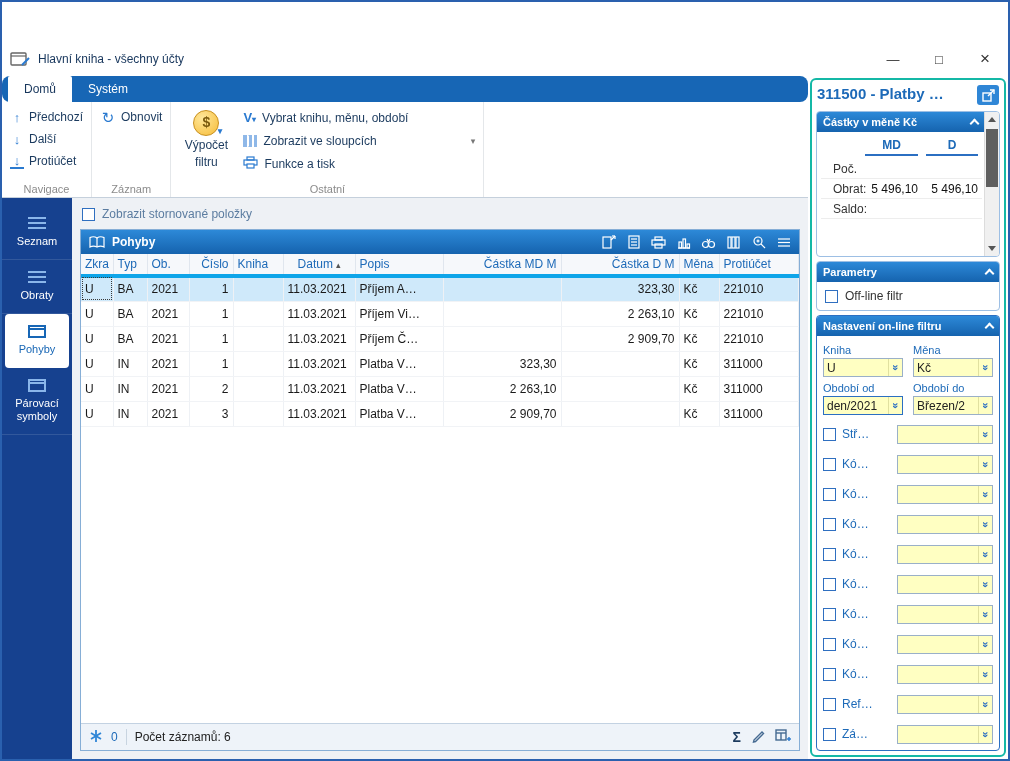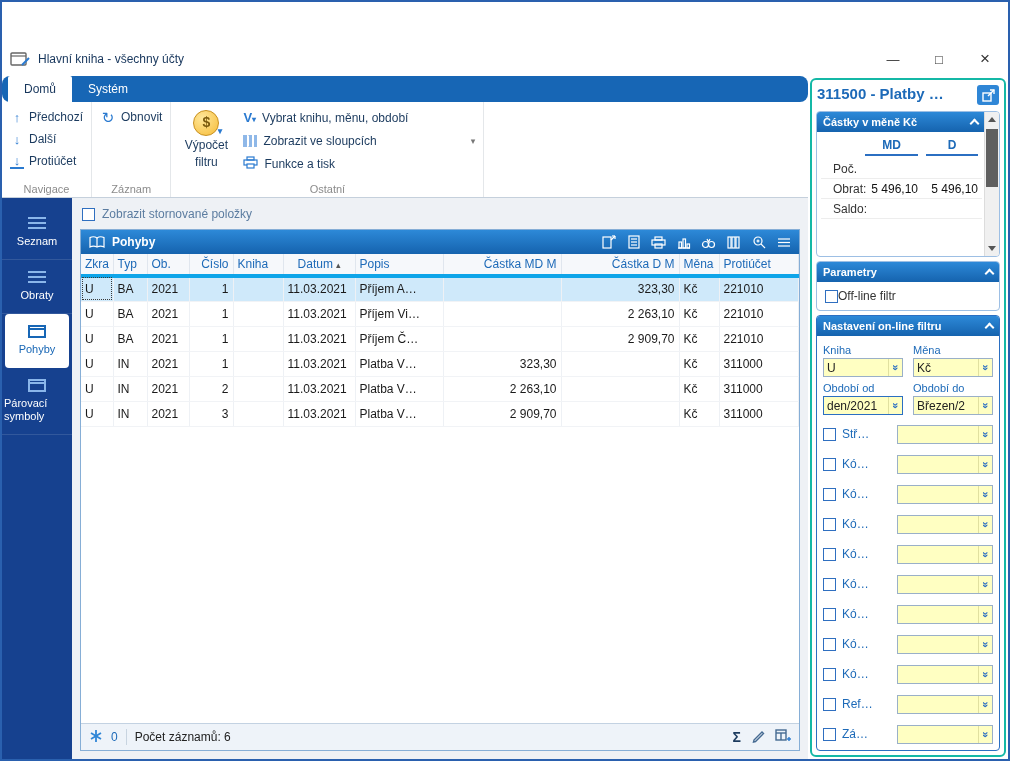--- a/index.html
+++ b/index.html
@@ -40,21 +40,21 @@
   .stack-item { display:flex; align-items:center; gap:6px; height:23px; color:#1b3a5e; white-space:nowrap; }
   .icon-v { color:#2a7ad0; font-weight:bold; font-size:13px; }
   .icon-v small { font-size:8px; }
   .icon-cols { width:14px; height:12px; background:repeating-linear-gradient(to right,#8fb8e8 0 3px, #ffffff 3px 5px); border:1px dashed #8fb8e8; }
   .dd-after { margin-left:auto; color:#777; font-size:9px; }
   .ribbon-rest { flex:1; border-left:1px solid #e4e7ea; }
 
   
   .content-row { flex:1; display:flex; min-height:0; background:#eef1f5; }
   .sidebar { width:70px; flex:0 0 70px; background:#16418f; display:flex; flex-direction:column; padding-top:8px; }
-  .side-item { display:flex; flex-direction:column; align-items:center; gap:5px; padding:11px 2px; color:#fff; font-size:11px; text-align:left; line-height:1.2; border-bottom:1px solid rgba(255,255,255,0.12); }
+  .side-item { display:flex; flex-direction:column; align-items:center; gap:5px; padding:11px 2px; color:#fff; font-size:11px; text-align:center; line-height:1.2; border-bottom:1px solid rgba(255,255,255,0.12); }
   .side-item .sicon { color:#8ab6ea; }
   .side-item.active { background:#fff; color:#1766b5; margin:0 3px; border-radius:4px; border-bottom:none; }
   .side-item.active .sicon { color:#1766b5; }
   .icon-lines { width:18px; height:13px; background:repeating-linear-gradient(to bottom, currentColor 0 2px, transparent 2px 5px); }
   .icon-tbl { width:18px; height:13px; border:2px solid currentColor; position:relative; }
   .icon-tbl::before { content:""; position:absolute; left:-1px; right:-1px; top:1px; height:2px; background:currentColor; }
 
   .content { flex:1; display:flex; flex-direction:column; min-width:0; }
   .storno-row { display:flex; align-items:center; gap:7px; margin:9px 10px 2px; }
   .cb { width:13px; height:13px; background:#fff; border:1px solid #2f6fc0; flex:0 0 13px; }
@@ -107,21 +107,21 @@
   .ct-v { text-align:right; padding-right:4px; color:#111; }
 
   .vscroll { width:15px; flex:0 0 15px; display:flex; flex-direction:column; background:#f0f0f0; border-left:1px solid #dcdcdc; }
   .sb-btn { height:15px; flex:0 0 15px; display:flex; align-items:center; justify-content:center; }
   .tri-up { width:0; height:0; border-left:4px solid transparent; border-right:4px solid transparent; border-bottom:5px solid #555; }
   .tri-down { width:0; height:0; border-left:4px solid transparent; border-right:4px solid transparent; border-top:5px solid #555; }
   .sb-track { flex:1; position:relative; }
   .sb-thumb { position:absolute; top:2px; left:1px; right:1px; height:58px; background:#5f5f5f; }
 
   .parametry { flex:0 0 50px; }
-  .param-body { display:flex; align-items:center; padding:7px 8px; }
+  .param-body { display:flex; align-items:center; gap:7px; padding:7px 8px; }
   .param-label { color:#333; }
 
   .nastaveni { flex:1; display:flex; flex-direction:column; border:1px solid #2b6fc2; min-height:0; }
   .nast-body { padding:5px 6px 4px; display:flex; flex-direction:column; min-height:0; flex:1; }
   .fgrid { display:grid; grid-template-columns:1fr 1fr; gap:2px 10px; margin-bottom:8px; }
   .flab { color:#1d6ab8; font-size:11px; padding-top:3px; }
   .yfield { background:#ffffc2; border:1px solid #9ab0c8; height:19px; display:flex; align-items:center; padding-left:3px; font-size:12px; overflow:hidden; white-space:nowrap; }
   .yfield.focused { border-color:#2b6fc2; }
   .yval { overflow:hidden; white-space:nowrap; }
   .dd { margin-left:auto; width:14px; flex:0 0 14px; height:100%; display:flex; align-items:center; justify-content:center; border-left:1px solid #e0e0a0; }

